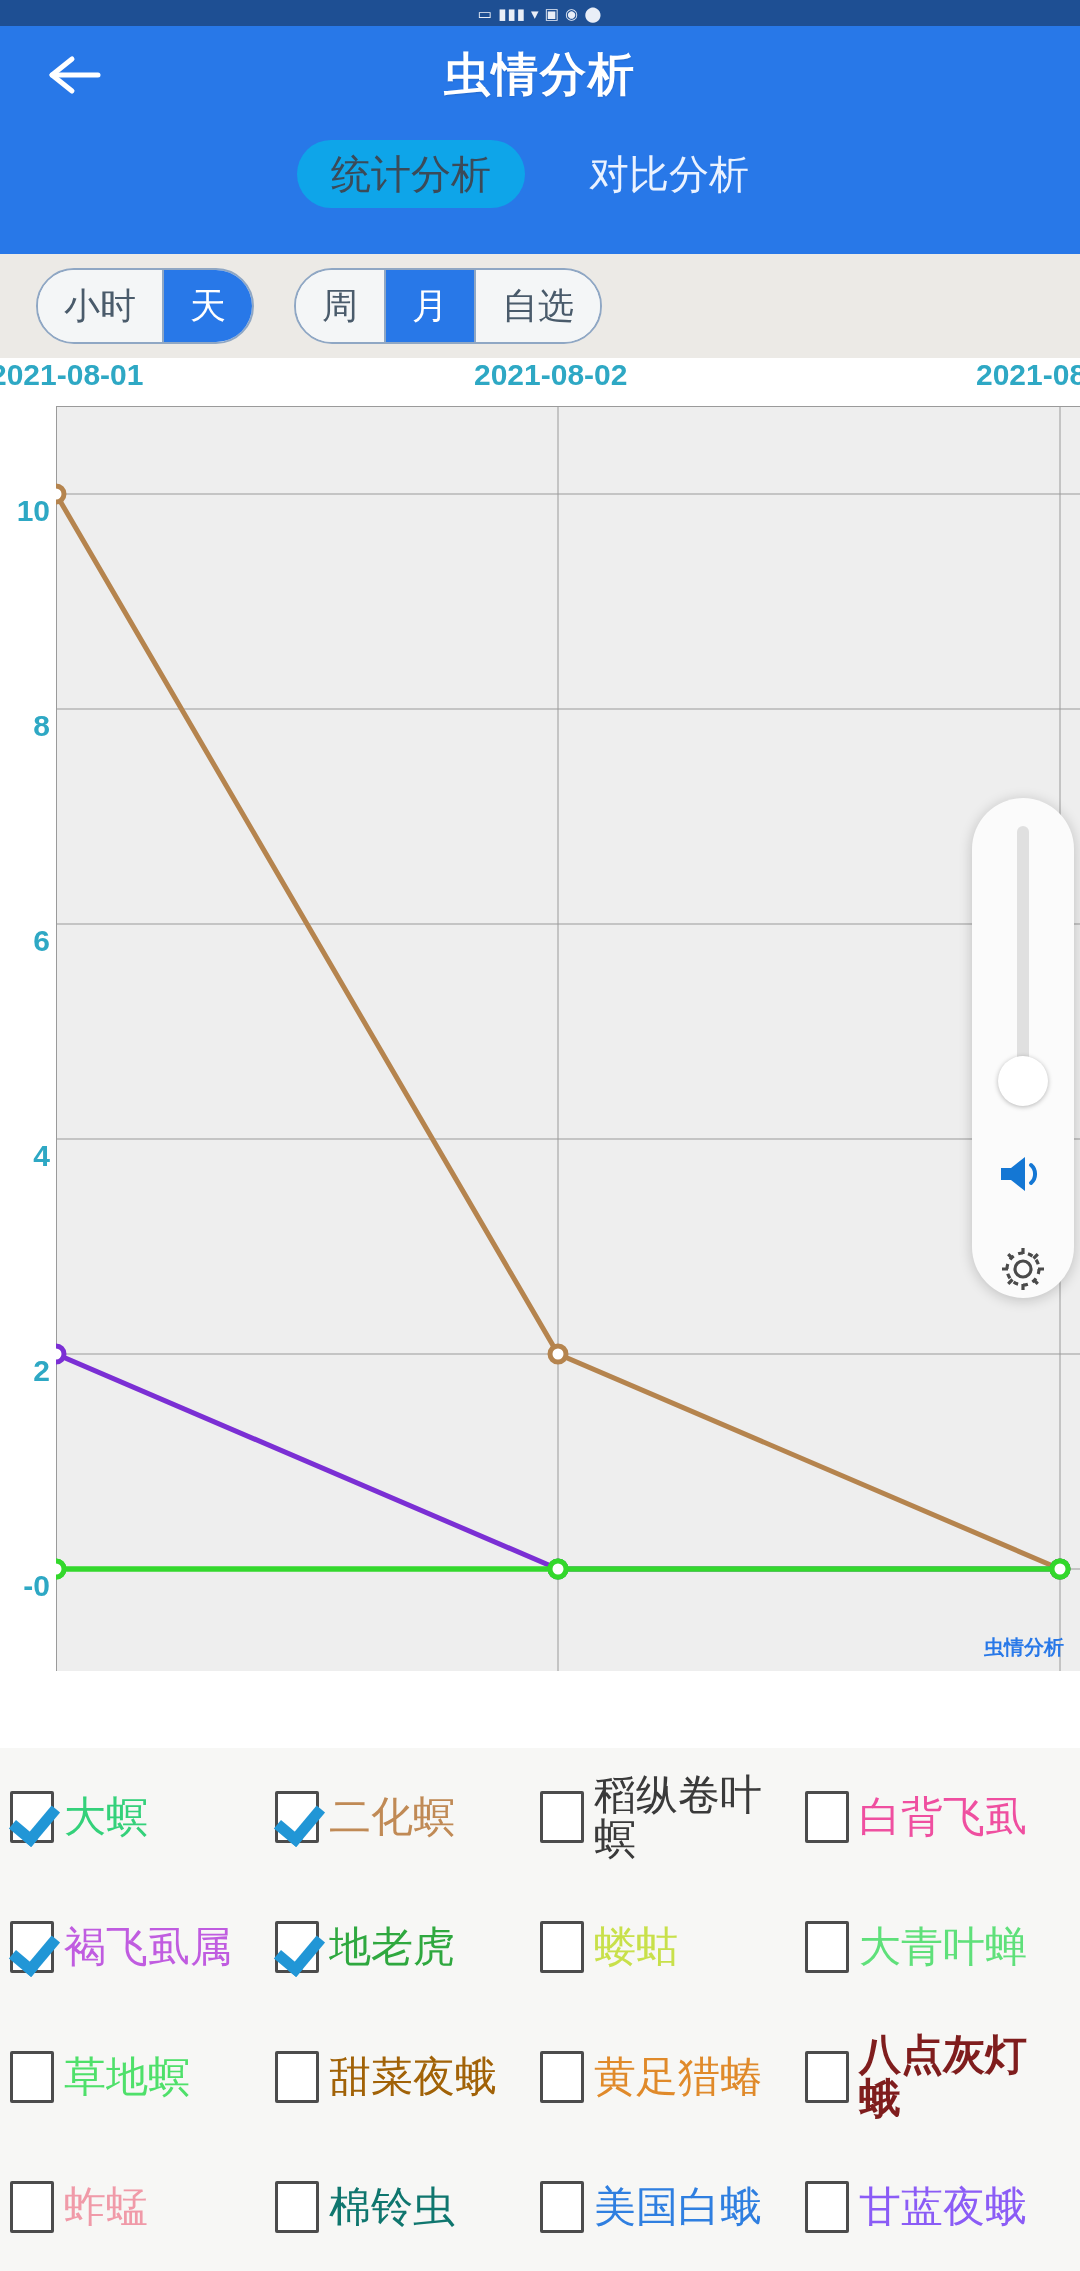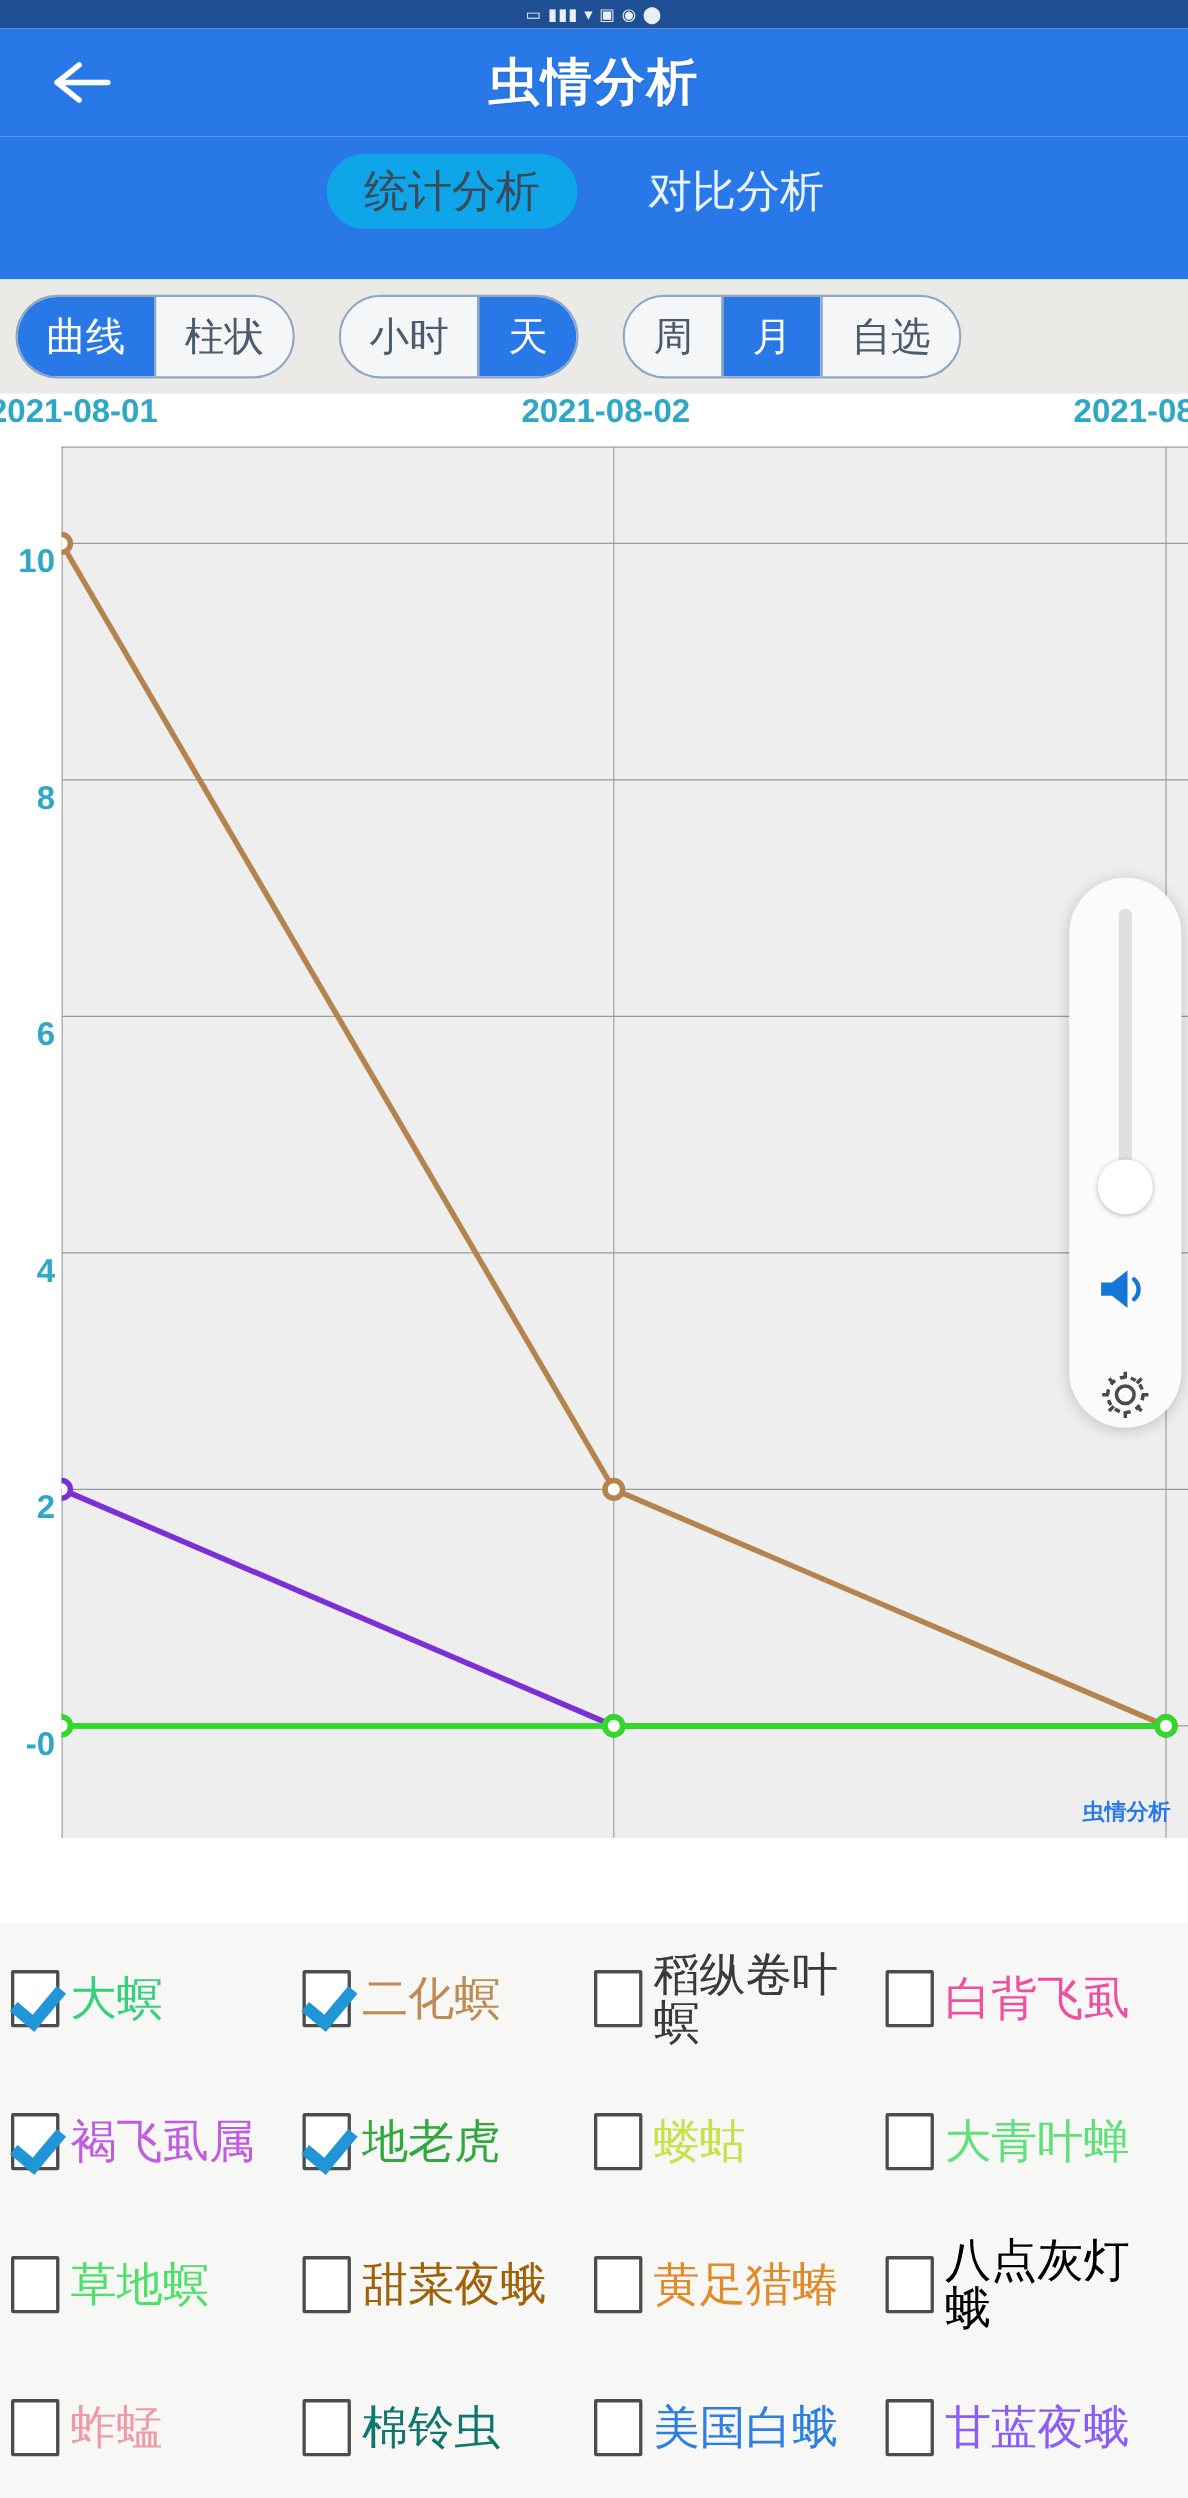--- a/index.html
+++ b/index.html
@@ -152,24 +152,20 @@
     </div>
     <div class="header-title">虫情分析</div>
   </div>
 
   <div class="tabbar">
     <div class="tab active">统计分析</div>
     <div class="tab">对比分析</div>
   </div>
 
   <div class="filterbar">
-    <div class="seg seg-g1">
-      <div class="seg-item on">曲线</div>
-      <div class="seg-item">柱状</div>
-    </div>
     <div class="seg seg-g2">
       <div class="seg-item">小时</div>
       <div class="seg-item on">天</div>
     </div>
     <div class="seg seg-g3">
       <div class="seg-item">周</div>
       <div class="seg-item on">月</div>
       <div class="seg-item">自选</div>
     </div>
   </div>
@@ -296,21 +292,21 @@
       <div class="legend-cell">
         <span class="cb"></span>
         <span class="lbl" style="color: #a16207;">甜菜夜蛾</span>
       </div>
       <div class="legend-cell">
         <span class="cb"></span>
         <span class="lbl" style="color: rgb(224, 138, 42);">黄足猎蝽</span>
       </div>
       <div class="legend-cell">
         <span class="cb"></span>
-        <span class="lbl" style="color: #000000;">八点灰灯蛾</span>
+        <span class="lbl" style="color: #7f1d1d; font-weight: bold;">八点灰灯蛾</span>
       </div>
     </div>
     <div class="legend-row">
       <div class="legend-cell">
         <span class="cb"></span>
         <span class="lbl" style="color: rgb(240, 154, 168); text-align: center;">蚱蜢</span>
       </div>
       <div class="legend-cell">
         <span class="cb"></span>
         <span class="lbl" style="color: #0f766e;">棉铃虫</span>

